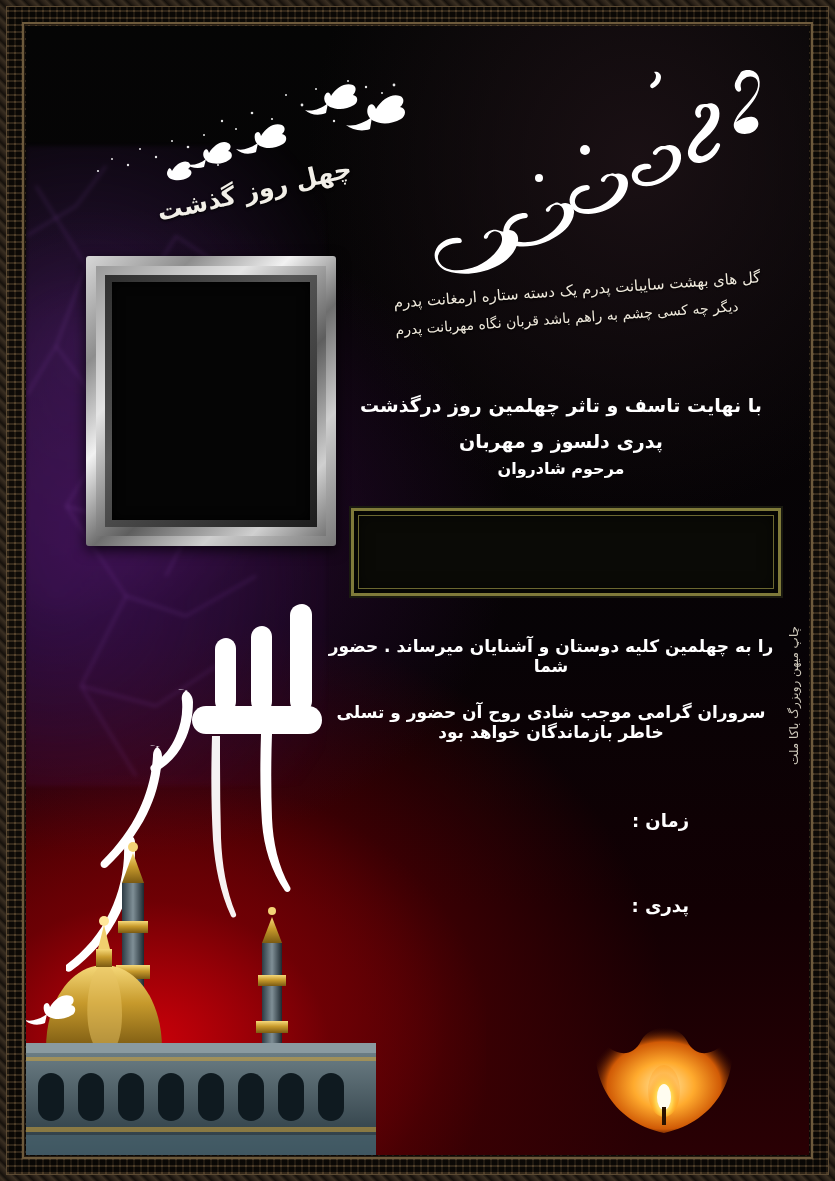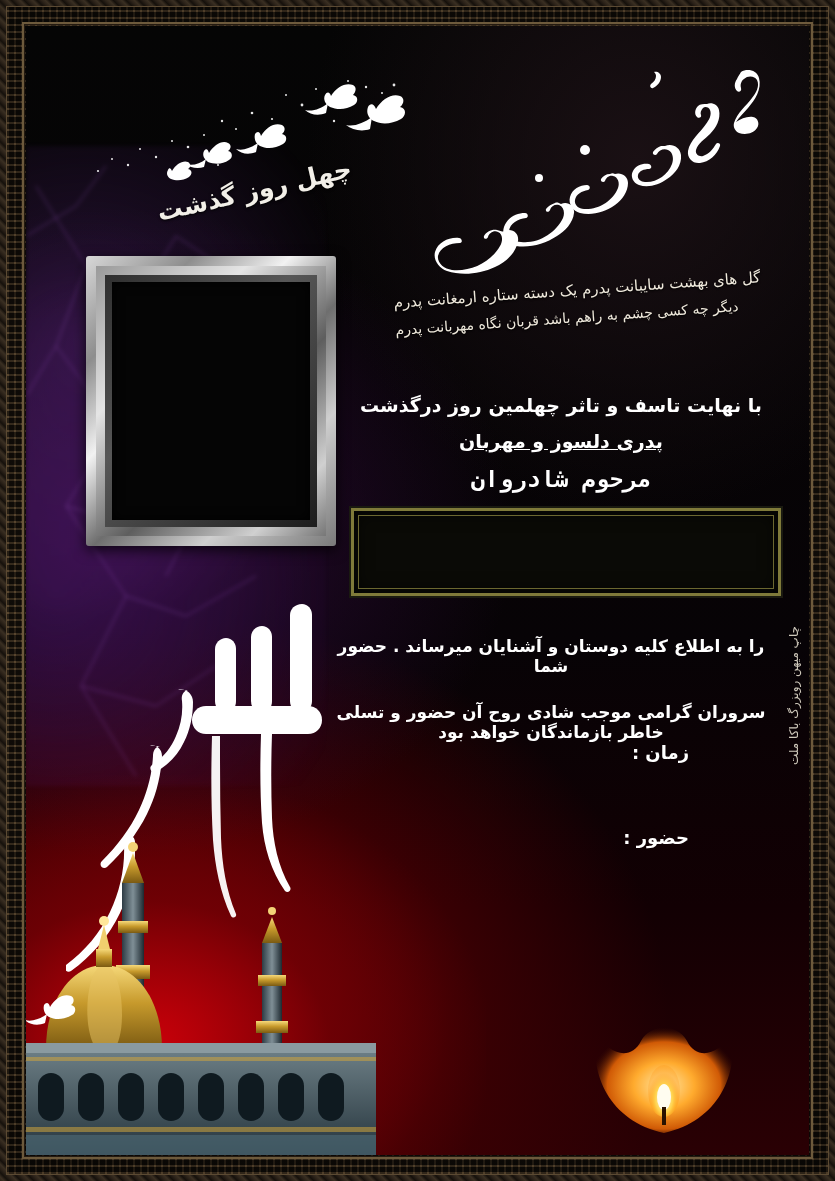--- a/index.html
+++ b/index.html
@@ -152,22 +152,22 @@
   
   .announce {
     position: absolute;
     right: 28px; top: 368px;
     width: 440px;
     text-align: center;
     color: #ffffff;
     font-weight: bold;
   }
   .announce .a1 { font-size: 19px; margin-bottom: 14px; }
-  .announce .a2 { font-size: 19px; margin-bottom: 14px; text-decoration: underline; }
-  .announce .a3 { font-size: 23px; font-family: Liberation Mono, monospace; }
+  .announce .a2 { font-size: 19px; margin-bottom: 7px; }
+  .announce .a3 { font-size: 16px; }
 
   
   .name-box {
     position: absolute;
     right: 28px; top: 482px;
     width: 430px; height: 88px;
     background: #0a0a06;
     border: 3px solid #7f7a3a;
     box-shadow: 0 0 0 2px #1a1a10, inset 0 0 18px rgba(0,0,0,.9);
     box-sizing: border-box;
@@ -199,21 +199,21 @@
     color: #ffffff;
     font-weight: bold;
     text-align: center;
   }
   .body-text .b1 { font-size: 17px; margin-bottom: 26px; }
   .body-text .b2 { font-size: 17px; }
 
   
   .labels {
     position: absolute;
-    right: 30px; top: 716px;
+    right: 30px; top: 784px;
     width: 420px;
     color: #ffffff;
     font-weight: bold;
     font-size: 18px;
     text-align: right;
   }
   .labels .row { height: 85px; padding-right: 90px; }
 
   
   .printer {
@@ -355,31 +355,31 @@
           <path d="M60 250c4-2 9 1 9 6 1 24-4 49-15 71-11 23-28 43-49 58-4 3-9-3-5-6 19-14 34-32 44-53 10-21 15-44 14-67 0-4 1-8 2-9z"></path>
           <path d="M206 148c-1 28-1 56 0 84 1 24 6 48 18 69 2 3-2 7-5 4-14-20-21-44-23-68-2-30-2-60-1-89z"></path>
         </g>
         <g fill="#ffffff" opacity=".95">
           <path d="M154 150c0 34 0 68 1 102 1 26 5 52 15 76 1 3-3 5-5 2-11-24-16-50-18-76-2-35-2-69-1-104z"></path>
         </g>
       </svg>
     </div>
 
     <div class="body-text">
-      <div class="b1">را به  اطلاع  کلیه دوستان و آشنایان میرساند . حضور شما</div>
+      <div class="b1">را به  چهلمین  کلیه دوستان و آشنایان میرساند . حضور شما</div>
       <div class="b2">سروران گرامی موجب شادی روح آن حضور و تسلی خاطر بازماندگان خواهد بود</div>
     </div>
 
     <div class="labels">
       <div class="row">
         <span>زمان :</span>
         <span></span>
       </div>
       <div class="row">
-        <span>حضور :</span>
+        <span>پدری :</span>
         <span></span>
       </div>
     </div>
 
     <div class="printer">چاپ میهن رویزرگ باکا ملت</div>
 
     <div class="mosque">
       <svg viewBox="0 0 350 330" xmlns="http://www.w3.org/2000/svg">
         <defs>
           <linearGradient id="gold" x1="0" y1="0" x2="0" y2="1">

